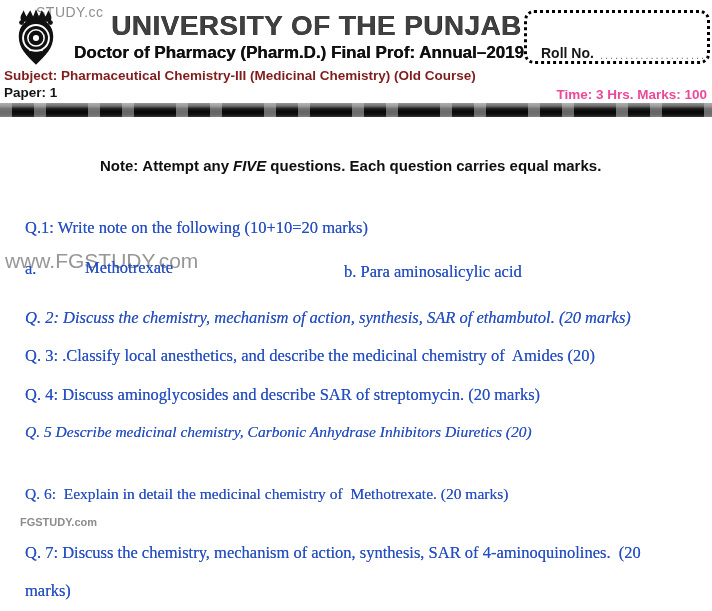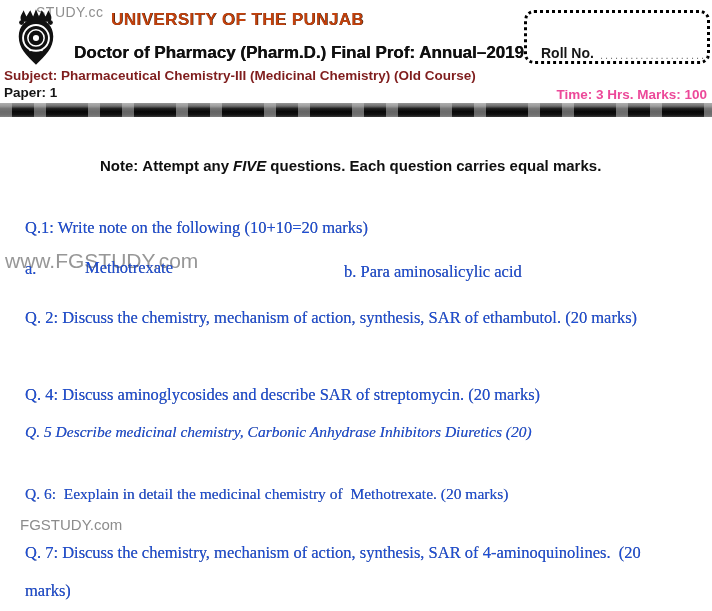--- a/index.html
+++ b/index.html
@@ -5,22 +5,22 @@
   html,body{margin:0;padding:0;background:#fff;}
   .page{
     position:relative; width:712px; height:611px; background:#ffffff;
     overflow:hidden; font-family:"Liberation Sans", sans-serif; color:#161616;
   }
   
   .wm{ position:absolute; font-family:"Liberation Sans",sans-serif; color:#949494; white-space:pre;}
   #wm-top{ left:36px; top:4px; font-size:14px; letter-spacing:.5px; color:#8f8f8f;}
   #logo{ position:absolute; left:13px; top:7px; }
   #title{
-    position:absolute; left:111px; top:10px; font-size:17px; font-weight:800;
-    letter-spacing:.4px; white-space:pre; color:#c2410c;
+    position:absolute; left:111px; top:10px; font-size:28px; font-weight:800;
+    letter-spacing:.4px; white-space:pre; color:#404040;
     text-shadow:.4px 0 0 #0d0d0d;
   }
   #program{
     position:absolute; left:74px; top:43px; font-size:17px; font-weight:700;
     white-space:pre; color:#101010; text-shadow:.3px 0 0 #101010;
   }
   #subject{ position:absolute; left:4px; top:68px; font-size:13.5px; font-weight:700; white-space:pre; color:#7f1d1d;}
   #paper{ position:absolute; left:4px; top:85px; font-size:13.5px; font-weight:700; white-space:pre; color:#151515;}
   #time-marks{ position:absolute; right:5px; top:87px; font-size:13.5px; font-weight:700; white-space:pre; color:#ec4899;}
   #rollbox{
@@ -46,29 +46,29 @@
   #note span{ margin-right:4px; }
   .q{
     position:absolute; left:25px; font-family:"Liberation Serif", serif;
     font-size:16.5px; color:#1d4ed8; white-space:pre;
     text-shadow:0 0 .5px rgba(0,0,0,.55);
   }
   #q1{ top:218px; }
   #q1a-label{ top:259px; }
   #q1a{ left:85px; top:258px; }
   #q1b{ left:344px; top:262px; }
-  #q2{ top:308px; }
+  #q2{ top:308px;font-style:italic; }
   #q3{ top:346px; }
   #q4{ top:385px; }
   #q5{ top:423px; font-size:15.5px;font-style:italic; }
   #q6{ top:485px; font-size:15.5px;text-align:right; }
   #q7{ top:543px; }
   #q7b{ top:581px; }
   #wm-mid{ left:5px; top:249px; font-size:21px; color:#979797;}
-  #wm-low{ left:20px; top:516px; font-size:15px; color:#8c8c8c;}
+  #wm-low{ left:20px; top:516px; font-size:11px; color:#8c8c8c;font-weight:bold;}
 </style>
 </head>
 <body>
 
 <div class="page">
 
   <span id="wm-top" class="wm">STUDY.cc</span>
 
   <svg id="logo" width="46" height="60" viewBox="0 0 48 62" aria-hidden="true">
     <path d="M9 15 C6 9 10 7 11 3 L14 9.5 L18 3 L21 9.5 L24 2 L27 9.5 L30 3 L34 9.5 L37 3 C38 7 42 9 39 15 Z" fill="#111"></path>
@@ -98,20 +98,21 @@
 
   <div class="q" id="q1">Q.1: Write note on the following (10+10=20 marks)</div>
 
   <span class="wm" id="wm-mid">www.FGSTUDY.com</span>
 
   <div class="q" id="q1a-label">a.</div>
   <div class="q" id="q1a">Methotrexate</div>
   <div class="q" id="q1b">b. Para aminosalicylic acid</div>
 
   <div class="q" id="q2">Q. 2: Discuss the chemistry, mechanism of action, synthesis, SAR of ethambutol. (20 marks)</div>
+  <div class="q" id="q3">Q. 3: .Classify local anesthetics, and describe the medicinal chemistry of  Amides (20)</div>
   <div class="q" id="q4">Q. 4: Discuss aminoglycosides and describe SAR of streptomycin. (20 marks)</div>
   <div class="q" id="q5">Q. 5 Describe medicinal chemistry, Carbonic Anhydrase Inhibitors Diuretics (20)</div>
   <div class="q" id="q6">Q. 6:  Eexplain in detail the medicinal chemistry of  Methotrexate. (20 marks)</div>
 
   <span class="wm" id="wm-low">FGSTUDY.com</span>
 
   <div class="q" id="q7">Q. 7: Discuss the chemistry, mechanism of action, synthesis, SAR of 4-aminoquinolines.  (20</div>
   <div class="q" id="q7b">marks)</div>
 
 </div>

